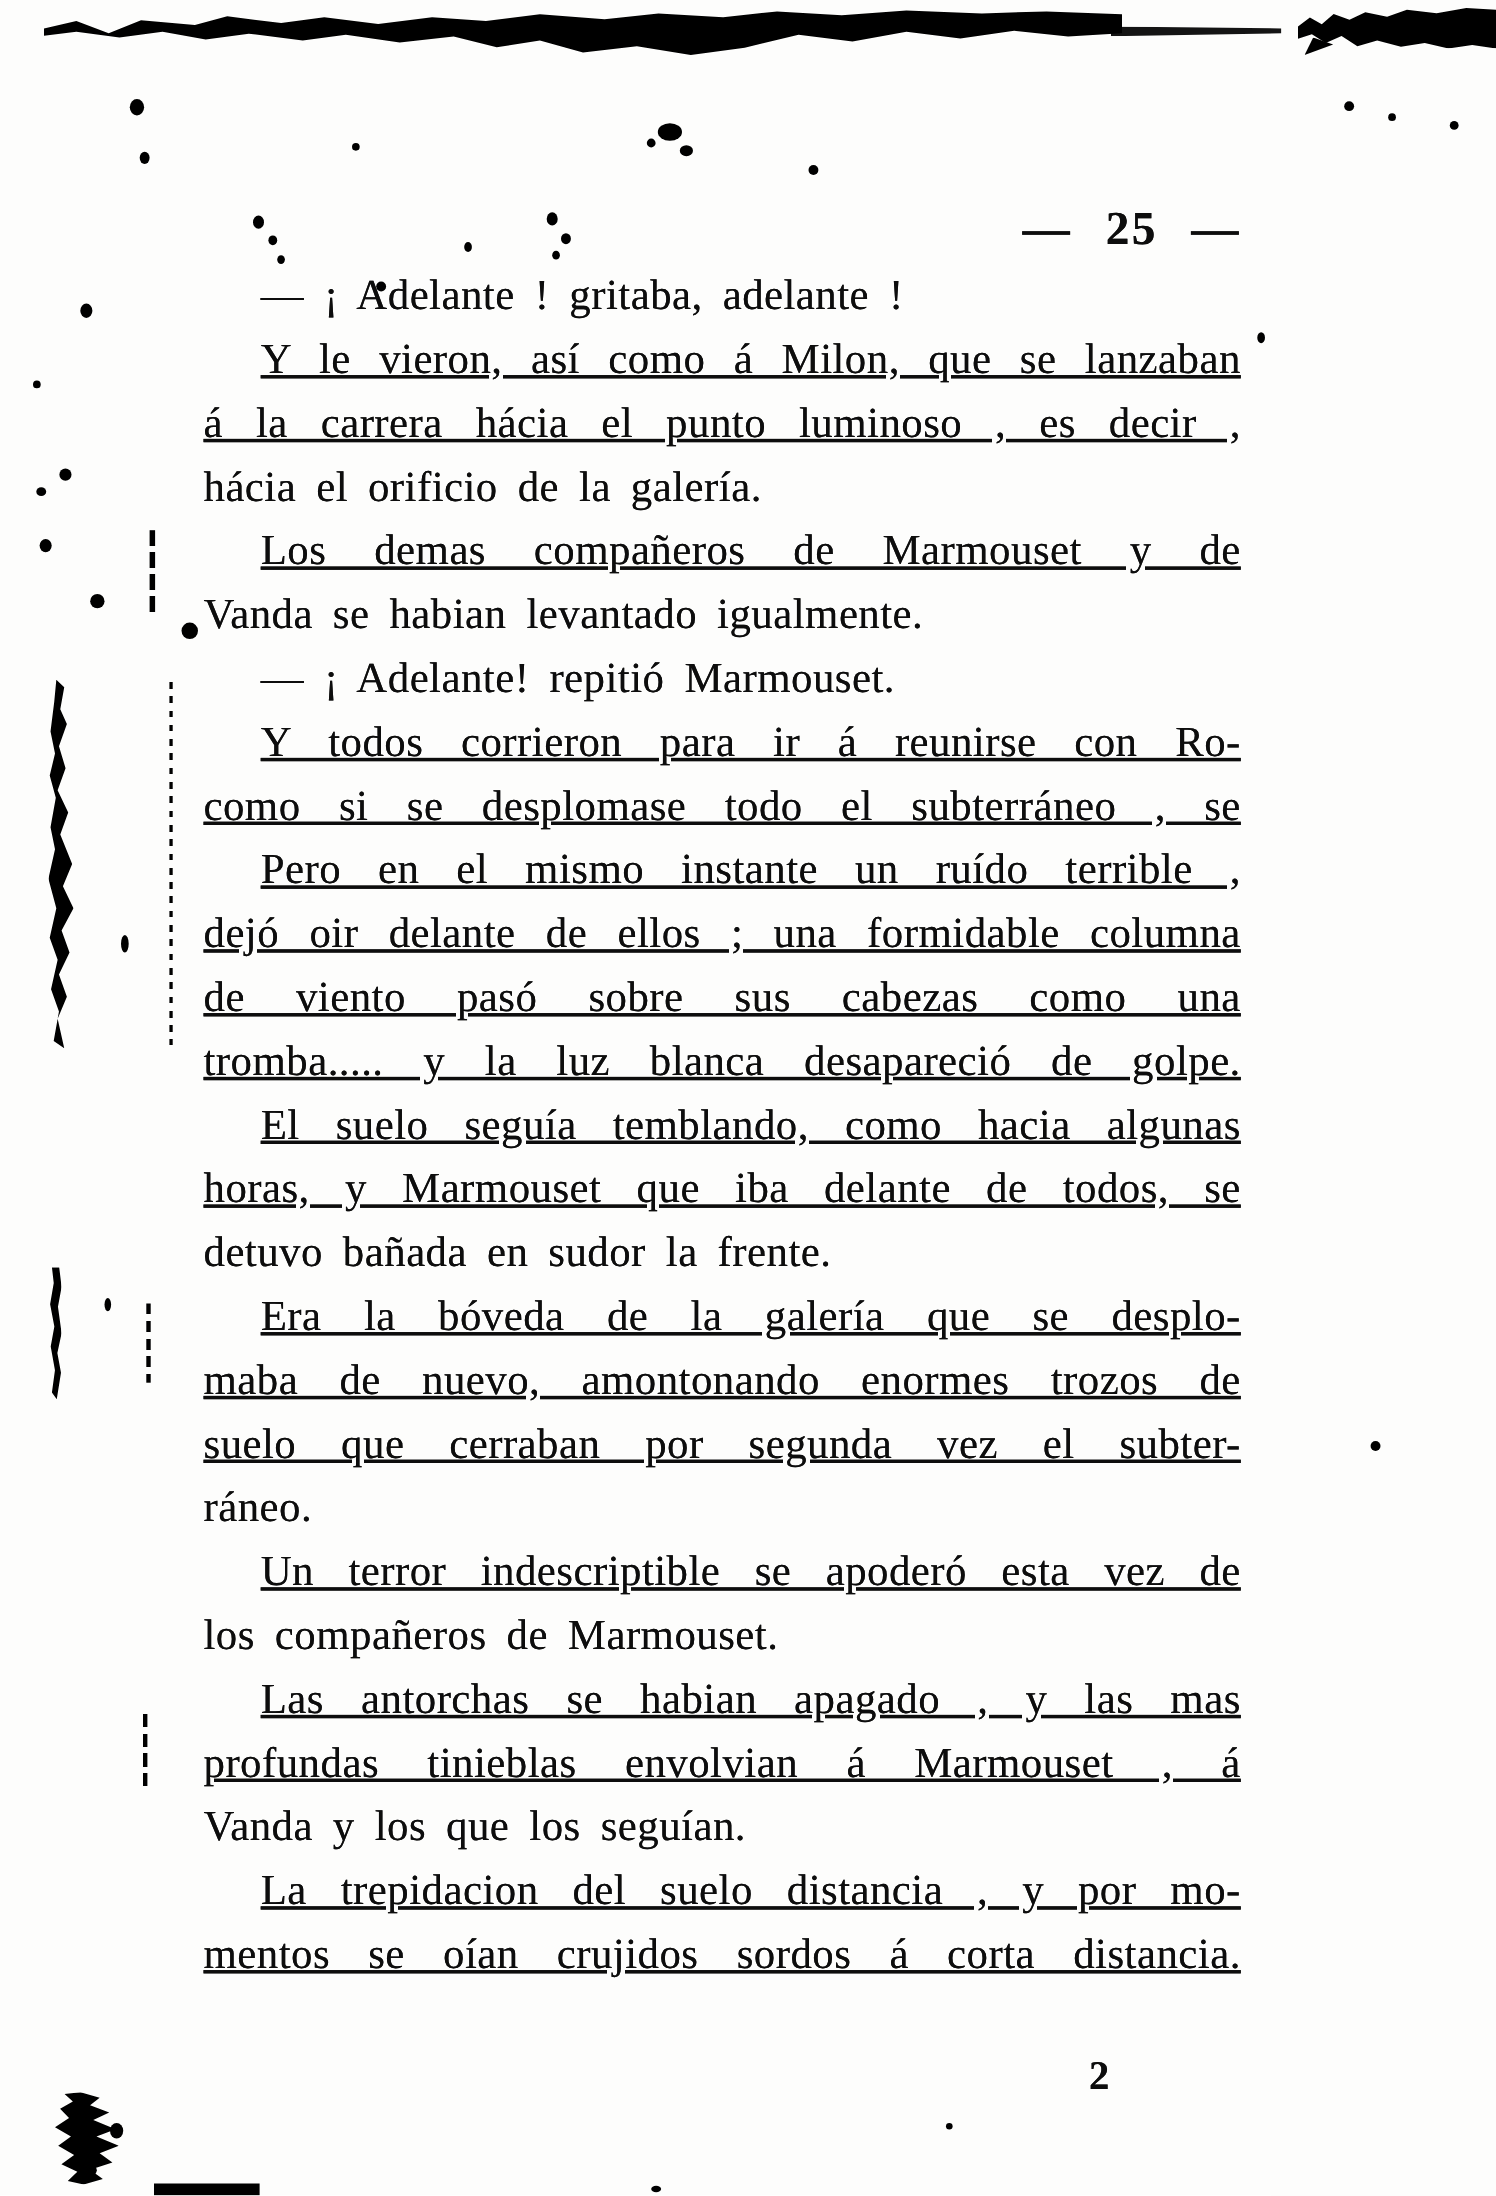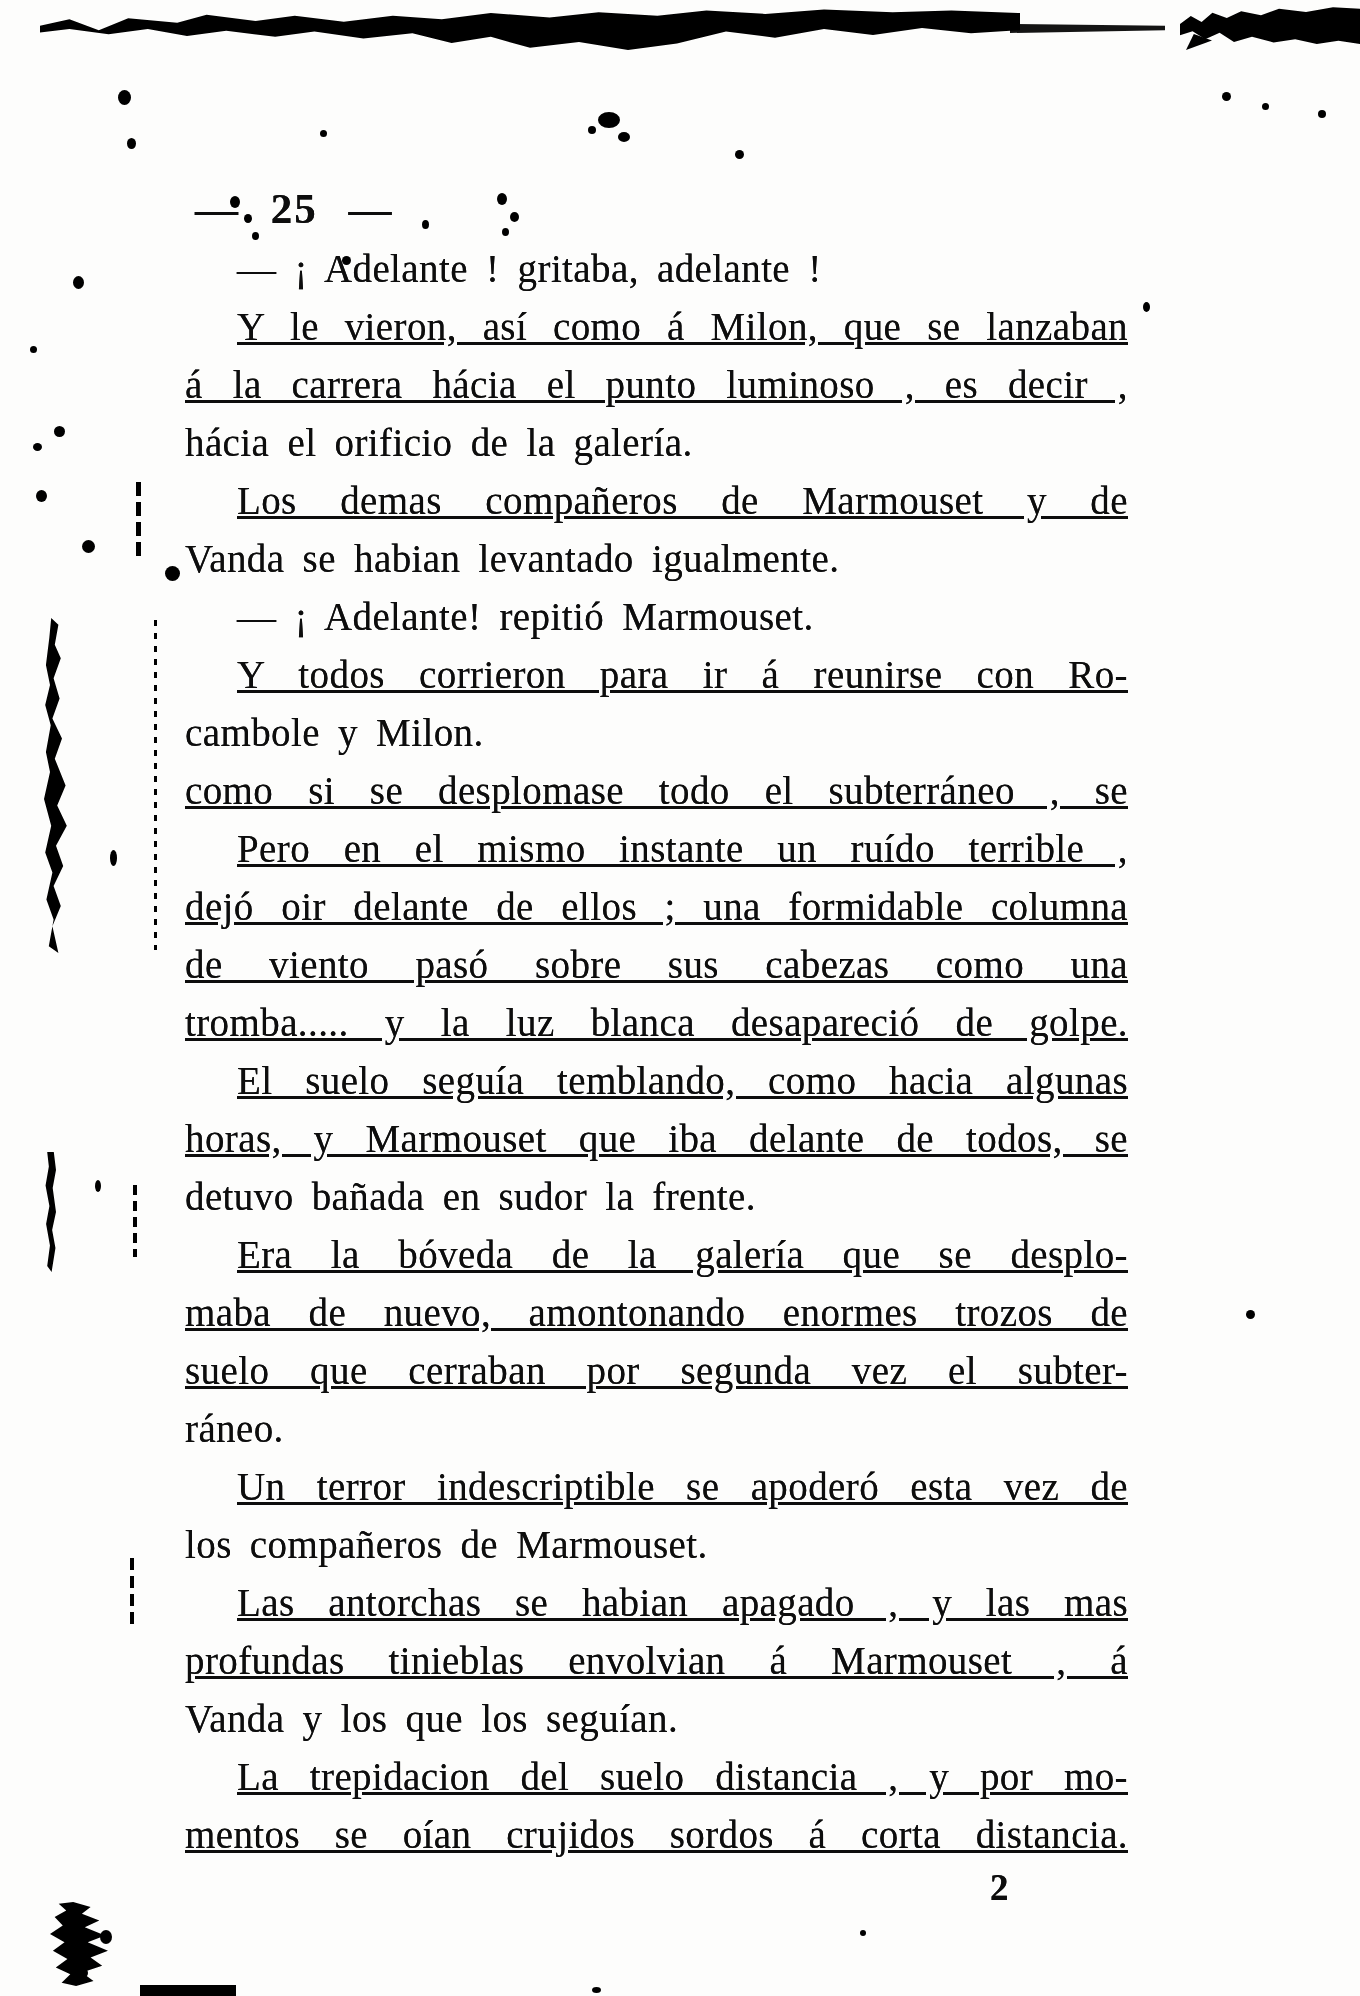--- a/index.html
+++ b/index.html
@@ -6,22 +6,22 @@
   .page{
     position:relative;
     width:1360px;height:1996px;
     background:#fdfdfc;
     overflow:hidden;
     font-family:"Liberation Serif", serif;
     color:#0d0d0d;
   }
   
   .folio{
-    position:absolute;left:195px;top:184px;width:943px;
-    text-align:left;font-size:43px;font-weight:bold;
+    position:absolute;left:185px;top:184px;width:943px;
+    text-align:right;font-size:43px;font-weight:bold;
     letter-spacing:2px;word-spacing:18px;
     text-shadow:0 0 .5px rgba(0,0,0,.85);
   }
   .textblock{
     position:absolute;left:185px;top:240px;width:943px;
     font-size:39px;line-height:58px;
     letter-spacing:.4px;
     text-shadow:0 0 .5px rgba(0,0,0,.8);
   }
   .line{height:58px;white-space:nowrap;}
@@ -66,21 +66,20 @@
 
   <div class="textblock">
       <div class="line flush indent">— ¡ Adelante ! gritaba, adelante !</div>
       <div class="line just indent">Y le vieron, así como á Milon, que se lanzaban</div>
       <div class="line just">á la carrera hácia el punto luminoso , es decir ,</div>
       <div class="line flush">hácia el orificio de la galería.</div>
       <div class="line just indent">Los demas compañeros de Marmouset y de</div>
       <div class="line flush">Vanda se habian levantado igualmente.</div>
       <div class="line flush indent">— ¡ Adelante! repitió Marmouset.</div>
       <div class="line just indent">Y todos corrieron para ir á reunirse con Ro-</div>
-      <div class="line flush">cambole y Milon.</div>
       <div class="line just">como si se desplomase todo el subterráneo , se</div>
       <div class="line just indent">Pero en el mismo instante un ruído terrible ,</div>
       <div class="line just">dejó oir delante de ellos ; una formidable columna</div>
       <div class="line just">de viento pasó sobre sus cabezas como una</div>
       <div class="line just">tromba..... y la luz blanca desapareció de golpe.</div>
       <div class="line just indent">El suelo seguía temblando, como hacia algunas</div>
       <div class="line just">horas, y Marmouset que iba delante de todos, se</div>
       <div class="line flush">detuvo bañada en sudor la frente.</div>
       <div class="line just indent">Era la bóveda de la galería que se desplo-</div>
       <div class="line just">maba de nuevo, amontonando enormes trozos de</div>

